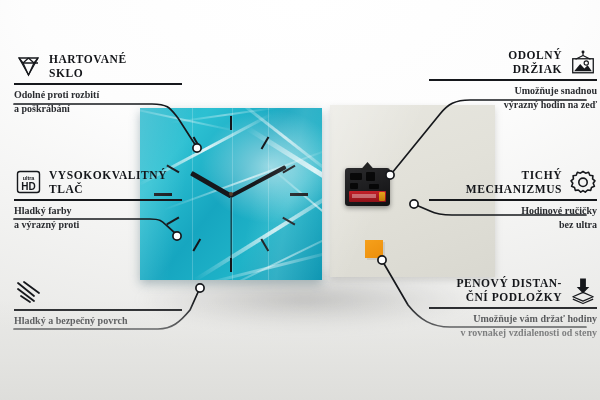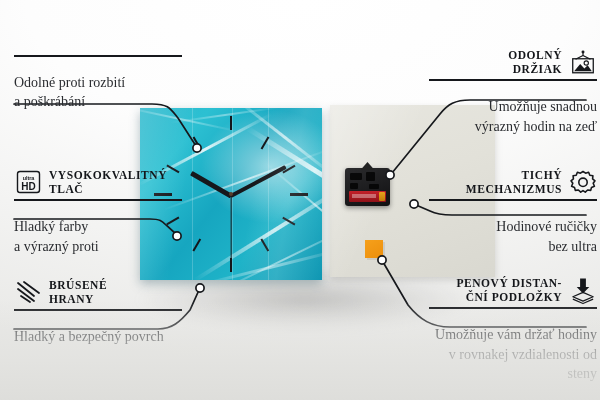--- a/index.html
+++ b/index.html
@@ -74,21 +74,21 @@
   .feature{position:absolute;width:168px;}
   .feature.left{left:14px;text-align:left;}
   .feature.right{right:3px;text-align:right;}
   .f-head{display:flex;align-items:center;gap:7px;}
   .feature.right .f-head{flex-direction:row-reverse;}
   .f-icon{width:28px;height:28px;flex:0 0 28px;display:flex;align-items:center;justify-content:center;}
   .f-icon svg{display:block;}
   .f-title{font-size:11.5px;font-weight:bold;letter-spacing:.55px;color:#14161a;
      line-height:1.22;text-transform:uppercase;}
   .f-rule{height:1.6px;background:#16181c;margin-top:3px;}
-  .f-sub{font-size:14px;color:#2a2c30;line-height:1.42;margin-top:16px;}
+  .f-sub{font-size:10px;color:#2a2c30;line-height:1.42;margin-top:3px;font-weight:bold;}
 
   .p1{top:52px;}
   .p2{top:168px;}
   .p3{top:278px;}
   .p4{top:48px;}
   .p5{top:168px;}
   .p6{top:276px;}
 </style>
 </head>
 <body>
@@ -168,20 +168,35 @@
       <circle cx="197" cy="148" r="4.1"></circle>
       <circle cx="177" cy="236" r="4.1"></circle>
       <circle cx="200" cy="288" r="4.1"></circle>
       <circle cx="390" cy="175" r="4.1"></circle>
       <circle cx="414" cy="204" r="4.1"></circle>
       <circle cx="382" cy="260" r="4.1"></circle>
     </g>
   </svg>
 
   <div class="feature left p1">
+    <div class="f-head">
+      <span class="f-icon">
+        <svg width="27" height="25" viewBox="0 0 27 25" fill="none" stroke="#16181c" stroke-width="1.3">
+          <path d="M4 4 L23 4 L13.5 21 Z"></path>
+          <path d="M4 4 L8 9 L23 9"></path>
+          <path d="M23 4 L19 9"></path>
+          <path d="M8 9 L13.5 21 L19 9"></path>
+          <path d="M13.5 4 L8 9 M13.5 4 L19 9"></path>
+        </svg>
+      </span>
+      <span class="f-title">
+        <span>HARTOVANÉ</span><br>
+        <span>SKLO</span>
+      </span>
+    </div>
     <div class="f-rule"></div>
     <div class="f-sub">
       <span>Odolné proti rozbití</span><br>
       <span>a poškrábání</span>
     </div>
   </div>
 
   <div class="feature left p2">
     <div class="f-head">
       <span class="f-icon">
@@ -205,24 +220,20 @@
 
   <div class="feature left p3">
     <div class="f-head">
       <span class="f-icon">
         <svg width="27" height="24" viewBox="0 0 27 24" stroke="#16181c" stroke-width="1.8" fill="none" stroke-linecap="round">
           <path d="M3 3 L19 16"></path>
           <path d="M3 9 L19 21"></path>
           <path d="M6 16 L15 22"></path>
           <path d="M9 2 L24 13"></path>
         </svg>
-      </span>
-      <span class="f-title">
-        <span>BRÚSENÉ</span><br>
-        <span>HRANY</span>
       </span>
     </div>
     <div class="f-rule"></div>
     <div class="f-sub">
       <span>Hladký a bezpečný povrch</span>
     </div>
   </div>
 
   <div class="feature right p4">
     <div class="f-head">

